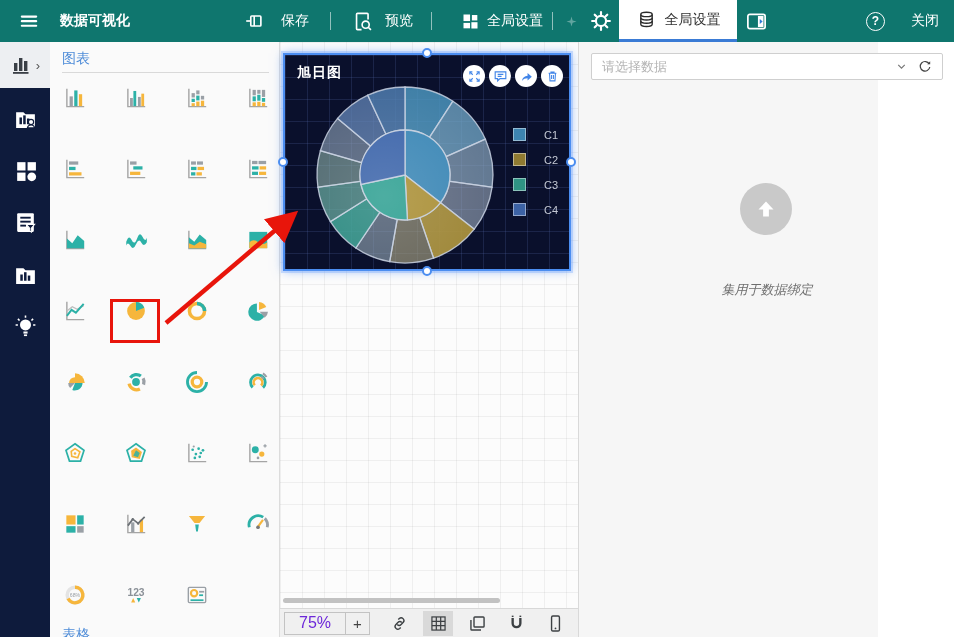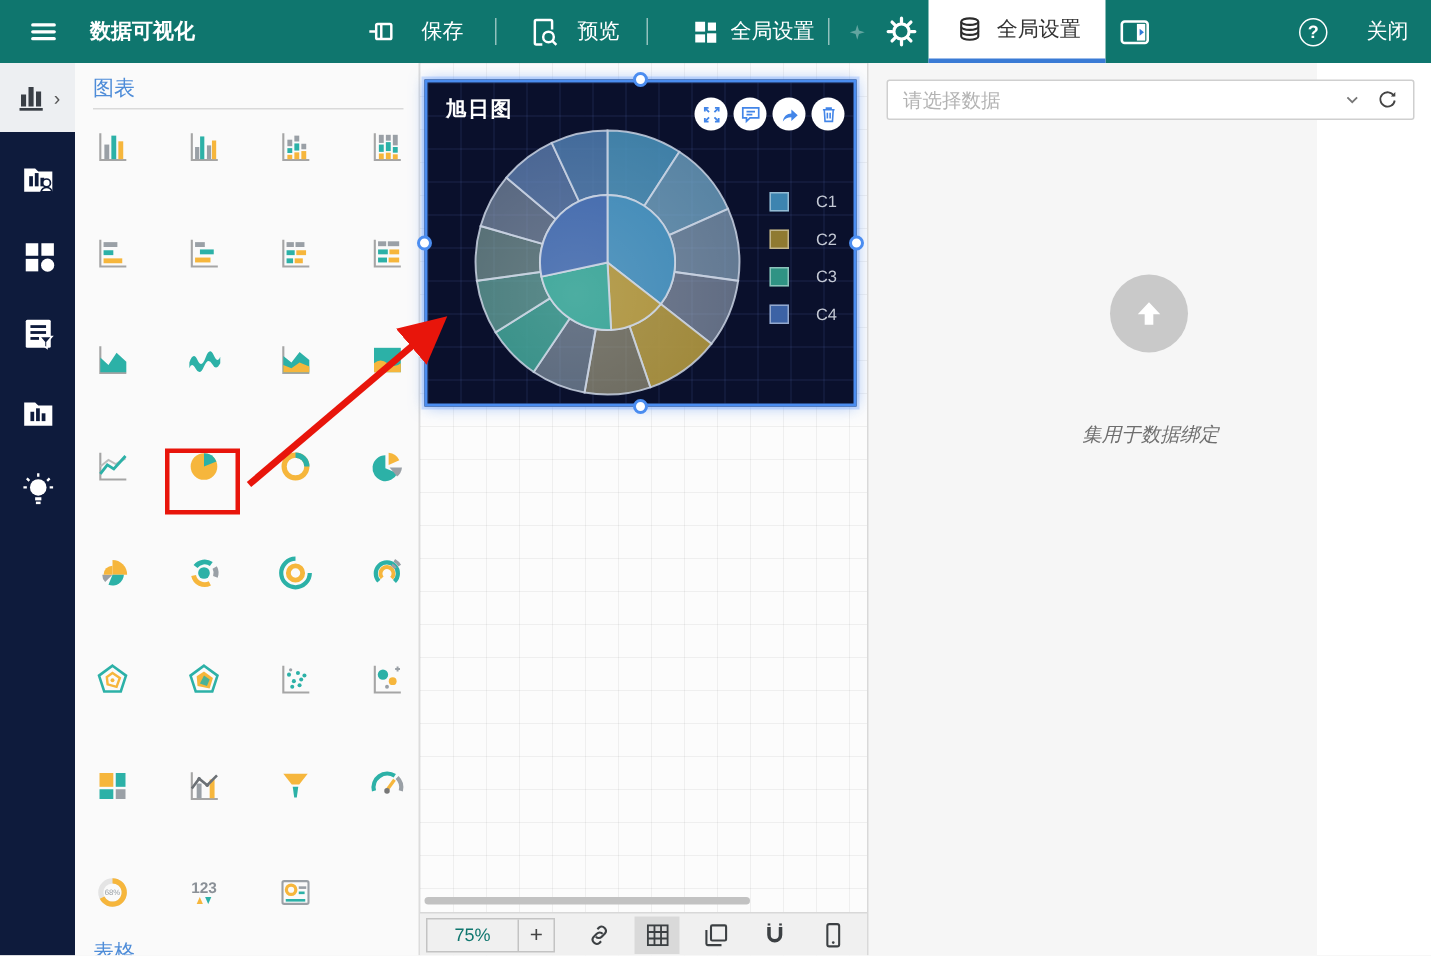--- a/index.html
+++ b/index.html
@@ -43,21 +43,21 @@
   .legend { position:absolute; right:11px; top:73px; display:flex; flex-direction:column; gap:12px; }
   .legend-item { display:flex; align-items:center; gap:18px; cursor:pointer; }
   .legend-sq { width:13px; height:13px; border:1px solid rgba(255,255,255,.45); }
   .legend-label { color:#c4c9d4; font-size:11px; }
   .sunburst-wrap { position:absolute; left:28px; top:28px; }
   .hscrollbar { position:absolute; left:3px; bottom:34px; width:217px; height:5px; border-radius:3px; background:#c2c2c2; }
 
   
   .statusbar { position:absolute; left:0; bottom:0; width:298px; height:29px; background:#f0f0f0; border-top:1px solid #d8d8d8; display:flex; align-items:center; }
   .zoombox { margin-left:4px; width:86px; height:23px; border:1px solid #c3c3c3; display:flex; align-items:stretch; }
-  .zoom-value { flex:1; display:flex; align-items:center; justify-content:center; font-size:12px; color:#0f766e; }
+  .zoom-value { flex:1; display:flex; align-items:center; justify-content:center; font-size:16px; color:#6d28d9; }
   .zoom-in { width:24px; border-left:1px solid #c3c3c3; display:flex; align-items:center; justify-content:center; font-size:15px; color:#444; cursor:pointer; }
   .sb-icons { display:flex; align-items:center; margin-left:14px; gap:9px; }
   .sb-btn { width:30px; height:25px; display:flex; align-items:center; justify-content:center; cursor:pointer; }
   .sb-btn.active { background:#d9d9d9; }
 
   
   .binding { position:absolute; left:578px; top:42px; width:300px; height:595px; background:#f6f6f6; border-left:1px solid #d9d9d9; z-index:5; }
   .ds-select { position:absolute; left:12px; top:11px; width:352px; height:27px; background:#fff; border:1px solid #cfcfcf; border-radius:2px; display:flex; align-items:center; cursor:pointer; }
   .ds-placeholder { flex:1; padding-left:10px; font-size:13px; color:#b3b3b3; }
   .ds-icons { display:flex; align-items:center; gap:9px; padding-right:9px; }

